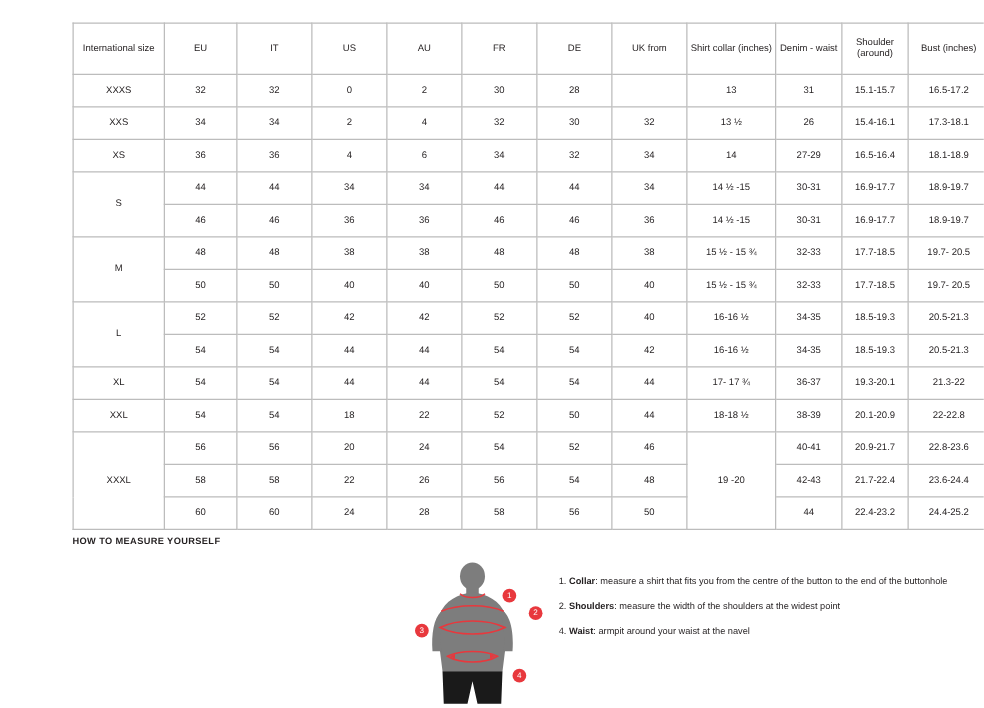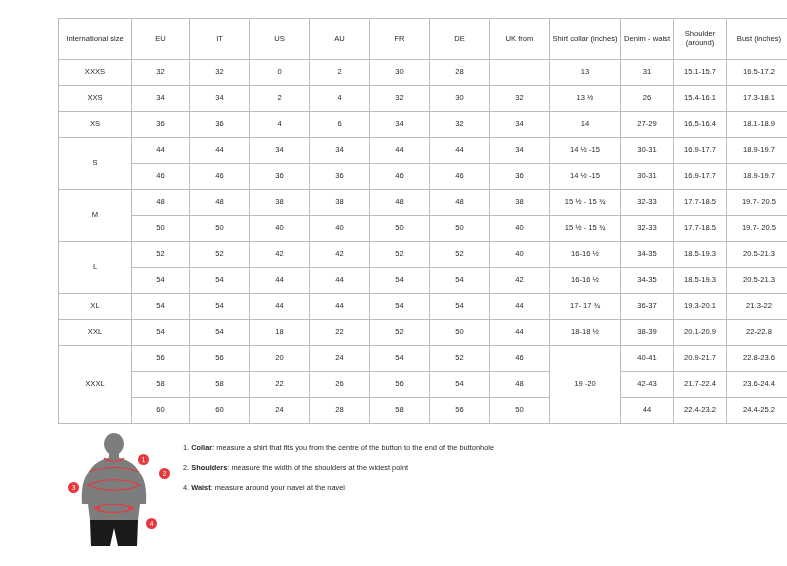--- a/index.html
+++ b/index.html
@@ -65,20 +65,21 @@
   #measure-title {
     font-size: 7.4px;
     font-weight: bold;
     letter-spacing: 0.3px;
     color: #231f20;
     margin-bottom: 8px;
   }
   #measure-body {
     display: flex;
     align-items: flex-start;
+    justify-content: flex-end;
   }
   #figure-box {
     width: 115px;
     height: 120px;
     position: relative;
     flex: 0 0 115px;
   }
   #notes {
     margin-left: 10px;
     padding-top: 16px;
@@ -312,20 +313,21 @@
           <td>50</td>
           <td>44</td>
           <td>22.4-23.2</td>
           <td>24.4-25.2</td>
         </tr>
       </tbody>
   </table>
 </div>
 
 <div id="measure-section">
+  <div id="measure-title">HOW TO MEASURE YOURSELF</div>
   <div id="measure-body">
     <div id="figure-box">
       <svg width="115" height="120" viewBox="0 0 115 120">
 
         <ellipse cx="56" cy="16" rx="10" ry="11" fill="#7d7d7d"></ellipse>
 
         <rect x="51" y="24" width="10" height="7" fill="#7d7d7d"></rect>
 
         <path d="M56 29 C44 30, 34 36, 30 46 C27 55, 28 66, 30 76 L32 92 L80 92 L82 76 C84 66, 85 55, 82 46 C78 36, 68 30, 56 29 Z" fill="#7d7d7d"></path>
 
@@ -346,16 +348,16 @@
         <path d="M74 80 l-4 -2 l0 4 Z" fill="#e8383d"></path>
       </svg>
       <div class="marker" style="left:80px; top:26px;">1</div>
       <div class="marker" style="left:101px; top:40px;">2</div>
       <div class="marker" style="left:10px; top:54px;">3</div>
       <div class="marker" style="left:88px; top:90px;">4</div>
     </div>
     <div id="notes">
         <div class="note"><span>1. </span><b>Collar</b><span>: measure a shirt that fits you from the centre of the button to the end of the buttonhole</span></div>
         <div class="note"><span>2. </span><b>Shoulders</b><span>: measure the width of the shoulders at the widest point</span></div>
-        <div class="note"><span>4. </span><b>Waist</b><span>: measure around your navel at the navel</span></div>
+        <div class="note"><span>4. </span><b>Waist</b><span>: armpit around your waist at the navel</span></div>
       </div>
   </div>
 </div>
 
 </body></html>

